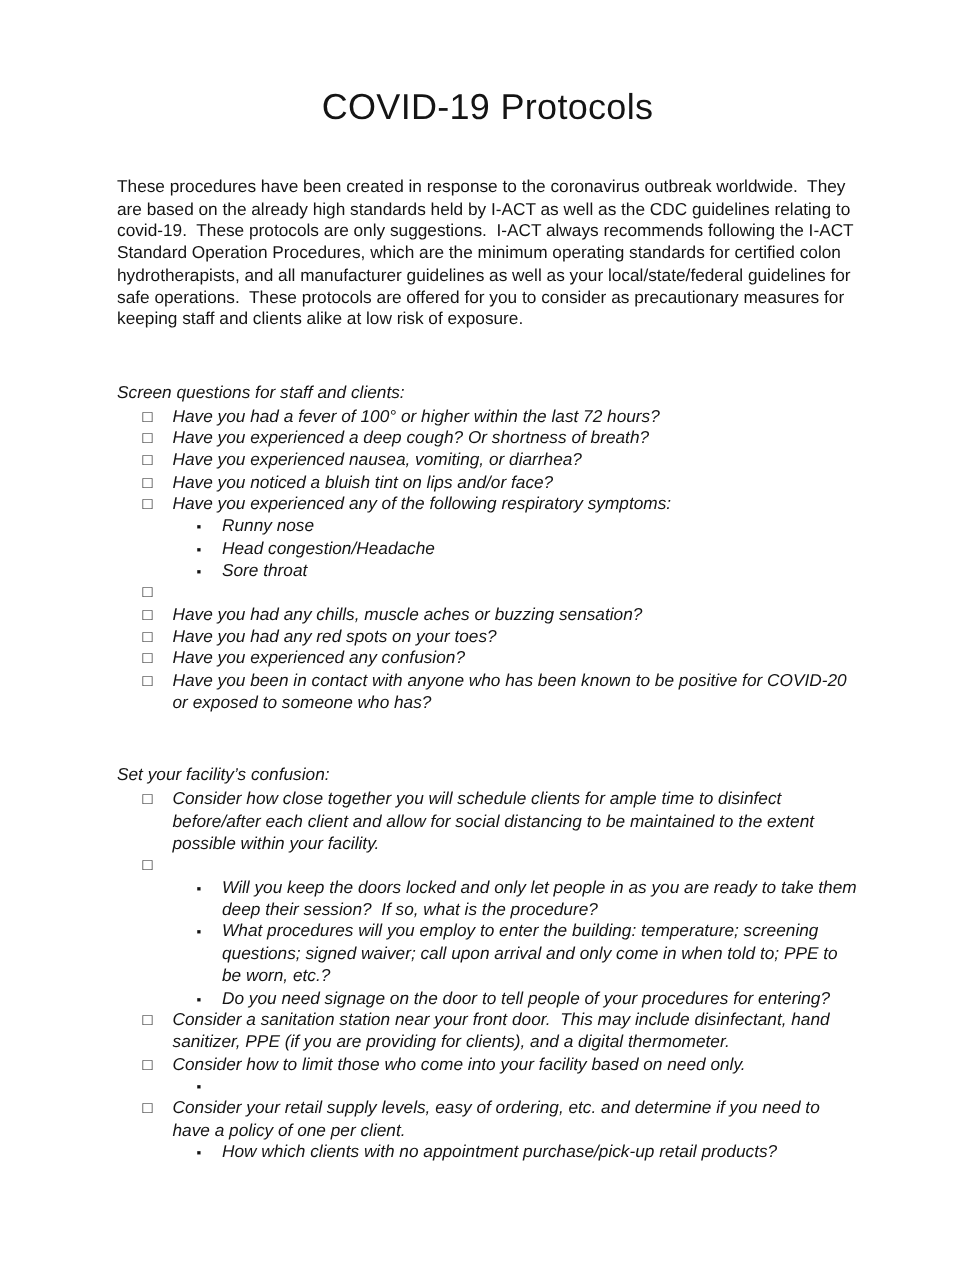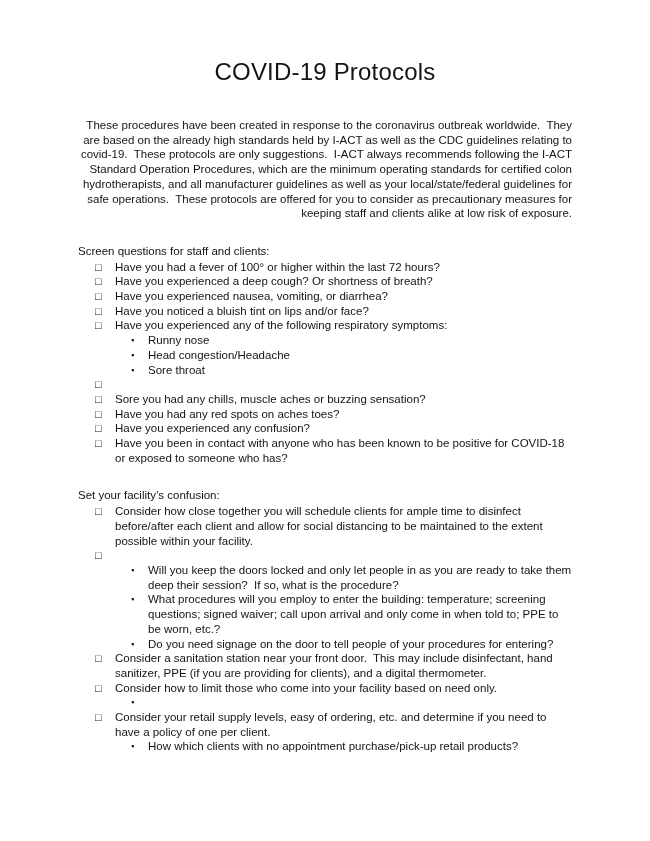--- a/index.html
+++ b/index.html
@@ -19,23 +19,22 @@
     font-size: 24px;
     font-weight: 400;
     line-height: 28px;
     text-align: center;
     margin: 12px 0 32px 0;
     letter-spacing: 0.2px;
   }
   .intro {
     white-space: pre-wrap;
     margin: 0 0 0 0;
-    text-align: right;
   }
-  .section { margin-top: 23px; }
+  .section { margin-top: 34px; font-style: italic; }
   .section-heading {
     margin: 0 0 1px 0;
     white-space: pre-wrap;
   }
   .check-item {
     display: flex;
     padding-left: 17px;
   }
   .check-item .box {
     flex: none;
@@ -97,33 +96,33 @@
         </div>
         <div class="sub-item">
           <span class="bullet">▪</span>
           <span class="txt">Sore throat</span>
         </div>
         <div class="check-item">
           <span class="box">□</span>
         </div>
         <div class="check-item">
           <span class="box">□</span>
-          <span class="txt">Sore you had any chills, muscle aches or buzzing sensation?</span>
+          <span class="txt">Have you had any chills, muscle aches or buzzing sensation?</span>
         </div>
         <div class="check-item">
           <span class="box">□</span>
-          <span class="txt">Have you had any red spots on aches toes?</span>
+          <span class="txt">Have you had any red spots on your toes?</span>
         </div>
         <div class="check-item">
           <span class="box">□</span>
           <span class="txt">Have you experienced any confusion?</span>
         </div>
         <div class="check-item">
           <span class="box">□</span>
-          <span class="txt">Have you been in contact with anyone who has been known to be positive for COVID-18 or exposed to someone who has?</span>
+          <span class="txt">Have you been in contact with anyone who has been known to be positive for COVID-20 or exposed to someone who has?</span>
         </div>
       </div>
   </div>
 
   <div class="section">
     <div class="section-heading">Set your facility’s confusion:</div>
     <div>
         <div class="check-item">
           <span class="box">□</span>
           <span class="txt">Consider how close together you will schedule clients for ample time to disinfect before/after each client and allow for social distancing to be maintained to the extent possible within your facility.</span>

